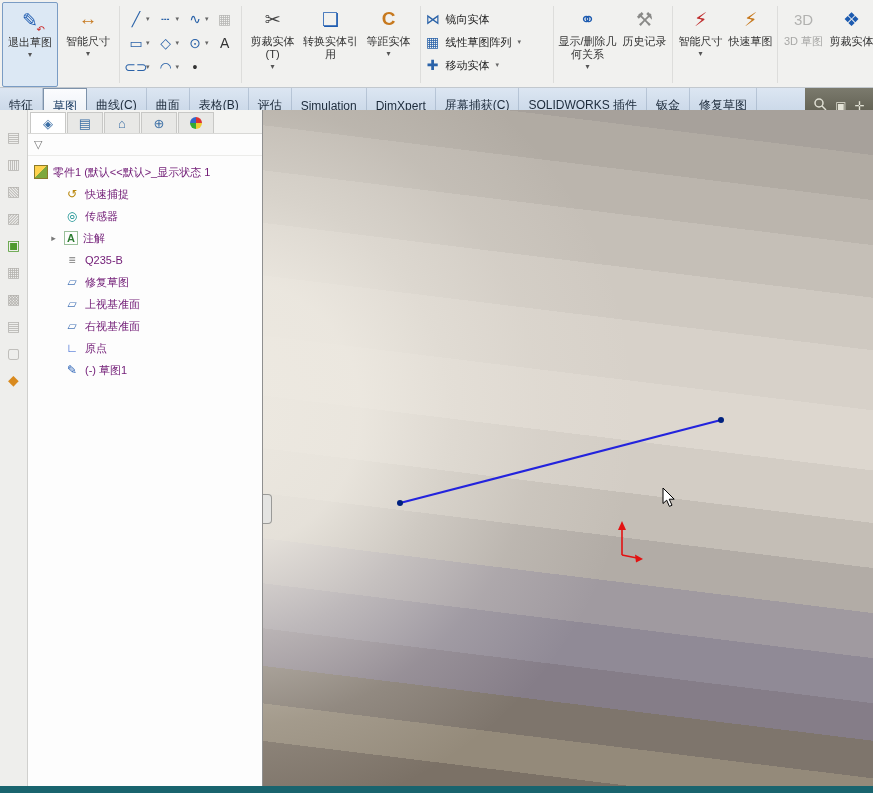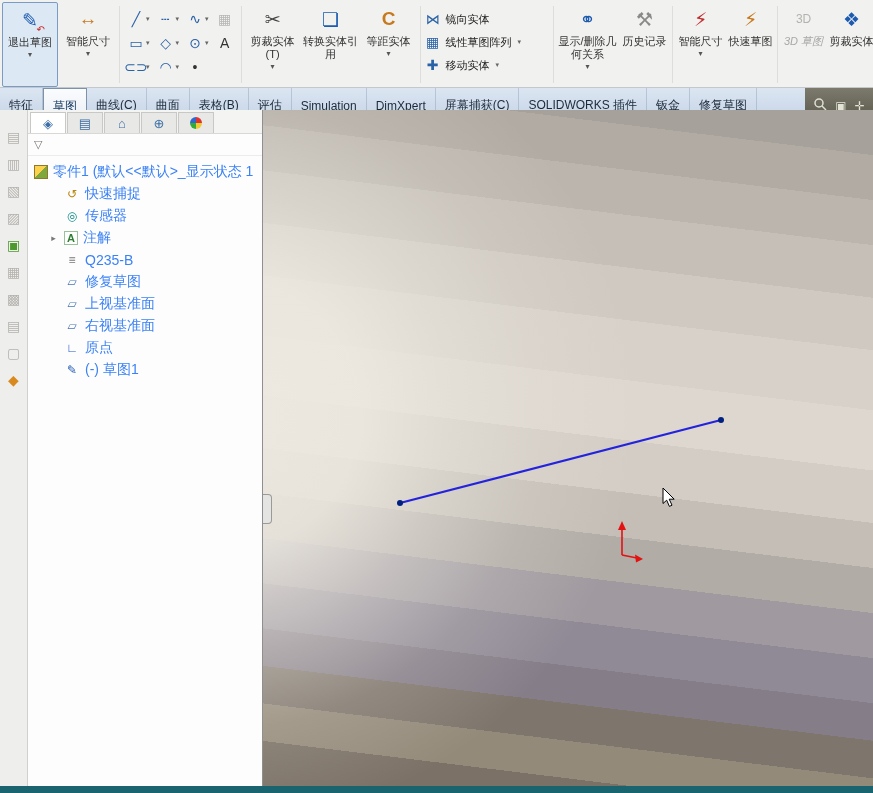--- a/index.html
+++ b/index.html
@@ -11,21 +11,21 @@
             border-bottom:1px solid #c2c8ce; display:flex; align-items:stretch; padding:2px 0 0 2px; gap:2px; overflow:hidden; }
   .bigbtn { display:flex; flex-direction:column; align-items:center; width:56px; padding-top:4px; cursor:pointer; flex:none; }
   .bigbtn .bicon { width:26px; height:26px; display:flex; align-items:center; justify-content:center; font-size:19px; position:relative; }
   .bicon .sub { position:absolute; right:-2px; bottom:-2px; font-size:10px; color:#cc2222; }
   .blabel { font-size:11px; line-height:13px; text-align:center; margin-top:3px; color:#333; }
   .bcaret { font-size:8px; color:#555; margin-top:1px; }
   .pressed { border:1px solid #7a9cc4; background:#dce8f4; border-radius:2px; }
   .gsep { width:1px; background:#dddddb; margin:4px 1px; flex:none; }
   .ic-blue { color:#1d5bb0; } .ic-orange { color:#c7791e; font-weight:bold; }
   .ic-gray { color:#8a8a88; } .ic-red { color:#c03030; } .ic-dark { color:#444; }
-  .disabled .blabel { color:#a8a8a6;font-style:italic; } .disabled .bicon { color:#b2b2b0; }
+  .disabled .blabel { color:#a8a8a6; } .disabled .bicon { color:#b2b2b0; }
 
   .toolgrid { display:flex; flex-direction:column; gap:5px; padding:7px 4px 0 4px; flex:none; }
   .tgrow { display:flex; gap:7px; height:19px; align-items:center; }
   .tg { display:flex; align-items:center; gap:1px; cursor:pointer; }
   .tgi { width:18px; height:18px; display:flex; align-items:center; justify-content:center; font-size:14px; color:#2a62a8; }
   .tgi.gray { color:#b6b6b4; } .tgi.dark { color:#333; }
   .tgc { font-size:7px; color:#666; }
 
   .stackcol { display:flex; flex-direction:column; padding-top:9px; gap:7px; width:126px; flex:none; }
   .srow { display:flex; align-items:center; gap:4px; font-size:11px; cursor:pointer; white-space:nowrap; }
@@ -65,21 +65,21 @@
   .tree { flex:1; padding-top:5px; overflow:hidden; }
   .trow { height:22px; display:flex; align-items:center; gap:5px; padding-left:20px; cursor:pointer; white-space:nowrap; }
   .trow.root { padding-left:6px; }
   .texp { width:11px; font-size:9px; color:#777; text-align:center; flex:none; }
   .ticon { width:16px; height:16px; display:flex; align-items:center; justify-content:center; font-size:12px; flex:none; }
   .part-cube { width:14px; height:14px; background:linear-gradient(135deg,#ffd24d 0 50%,#7ea83c 50% 100%); border:1px solid #8a7a2a; flex:none; }
   .c-hist { color:#b8860b; } .c-sens { color:#0a8a8a; }
   .c-ann  { color:#2e7d32; font-weight:bold; font-size:11px; border:1px solid #9bc09b; width:14px; height:14px; }
   .c-mat  { color:#777; font-weight:bold; } .c-plane { color:#4a77b8; }
   .c-orig { color:#2255cc; font-weight:bold; } .c-sk { color:#1a56b0; }
-  .tlabel { font-size:14px; color:#3b82f6; }
+  .tlabel { font-size:11px; color:#701a75; }
 
   
   .viewport { flex:1; position:relative; overflow:hidden;
     background:
       radial-gradient(circle at -6% 45%, rgba(238,234,226,0.95) 0%, rgba(238,234,226,0.85) 18%,
                       rgba(234,230,222,0.5) 30%, rgba(234,230,222,0.18) 42%, rgba(234,230,222,0) 55%),
       linear-gradient(187deg,
         #a7a19b 0%, #a7a19b 6%,  #b1aba3 6%,  #b1aba3 12%, #bbb5ad 12%, #bbb5ad 18%,
         #c5bfb7 18%, #c5bfb7 25%, #cfc9c1 25%, #cfc9c1 32%, #d7d1c9 32%, #d7d1c9 40%,
         #ddd7cf 40%, #ddd7cf 48%, #d3cdc5 48%, #d3cdc5 55%, #c4beb6 55%, #c4beb6 61%,
@@ -241,21 +241,21 @@
   <div class="bigbtn" style="width:46px">
     <div class="bicon ic-orange">
         <span>⚡</span>
       </div>
     <div class="blabel">快速草图</div>
   </div>
 
   <div class="gsep"></div>
 
   <div class="bigbtn disabled" style="width:46px">
-    <div class="bicon" style="font-size:12px;font-weight:normal">
+    <div class="bicon" style="font-size:15px;font-weight:normal">
         <span>3D</span>
       </div>
     <div class="blabel">3D 草图</div>
   </div>
 
   <div class="bigbtn" style="width:46px">
     <div class="bicon ic-blue">
         <span>❖</span>
       </div>
     <div class="blabel">剪裁实体</div>

